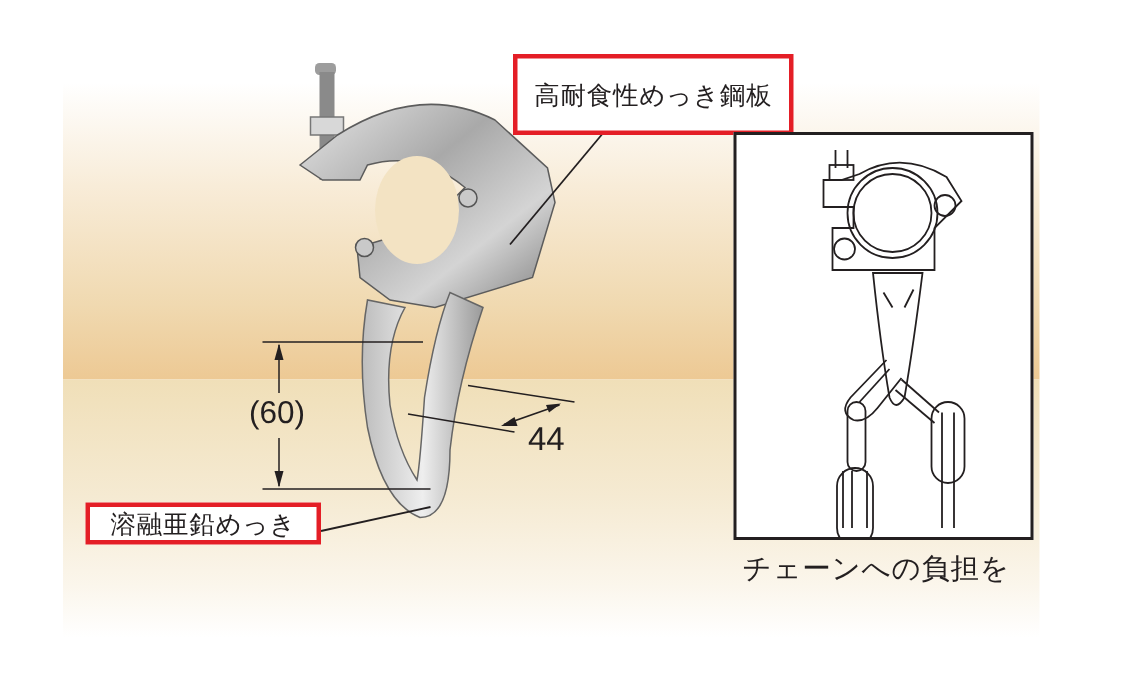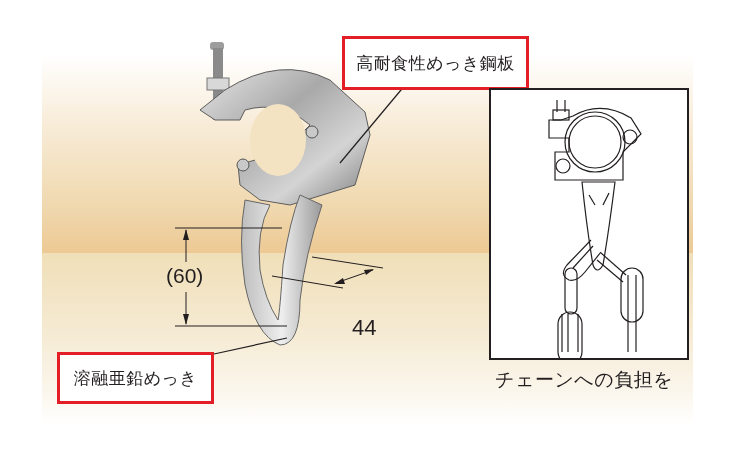--- a/index.html
+++ b/index.html
@@ -6,24 +6,24 @@
   body { width:750px; height:450px; background:#ffffff; position:relative; overflow:hidden;
          font-family:"DejaVu Sans","Liberation Sans",sans-serif; color:#231f20; }
   .bg-top { position:absolute; left:42px; top:55px; width:651px; height:198px;
             background:linear-gradient(to bottom, rgba(253,249,242,0) 0%, #f8ecd8 35%, #f0d9b0 75%, #edc994 100%); }
   .bg-bottom { position:absolute; left:42px; top:253px; width:651px; height:172px;
             background:linear-gradient(to bottom, #f0dfb8 0%, #f5ead2 45%, #fbf6ec 80%, rgba(255,255,255,0) 100%); }
   .photo { position:absolute; left:0; top:0; width:750px; height:450px; }
   .label-box { position:absolute; background:#ffffff; border:3px solid #e41e26; box-sizing:border-box;
                font-size:17px; display:flex; align-items:center; justify-content:center; letter-spacing:0.5px; }
   .label-top { left:342px; top:36px; width:187px; height:54px; }
-  .label-bottom { left:57px; top:352px; width:157px; height:52px;justify-content:center; }
+  .label-bottom { left:57px; top:335px; width:157px; height:28px;justify-content:center; }
   .dim-text { position:absolute; font-size:21px; font-family:"Liberation Sans",sans-serif; }
   .dim-60 { left:166px; top:264px; }
-  .dim-44 { left:352px; top:280px; font-size:22px;margin-top:35px; }
+  .dim-44 { left:352px; top:280px; font-size:22px; }
   .diagram-frame { position:absolute; left:489px; top:88px; width:200px; height:272px; border:2px solid #231f20; background:#ffffff; box-sizing:border-box; }
   .caption { position:absolute; left:495px; top:367px; font-size:19px; line-height:25px; letter-spacing:0.5px; }
 </style>
 </head>
 <body>
 
 <div class="bg-top"></div>
 <div class="bg-bottom"></div>
 
 <svg class="photo" viewBox="0 0 750 450" xmlns="http://www.w3.org/2000/svg">

